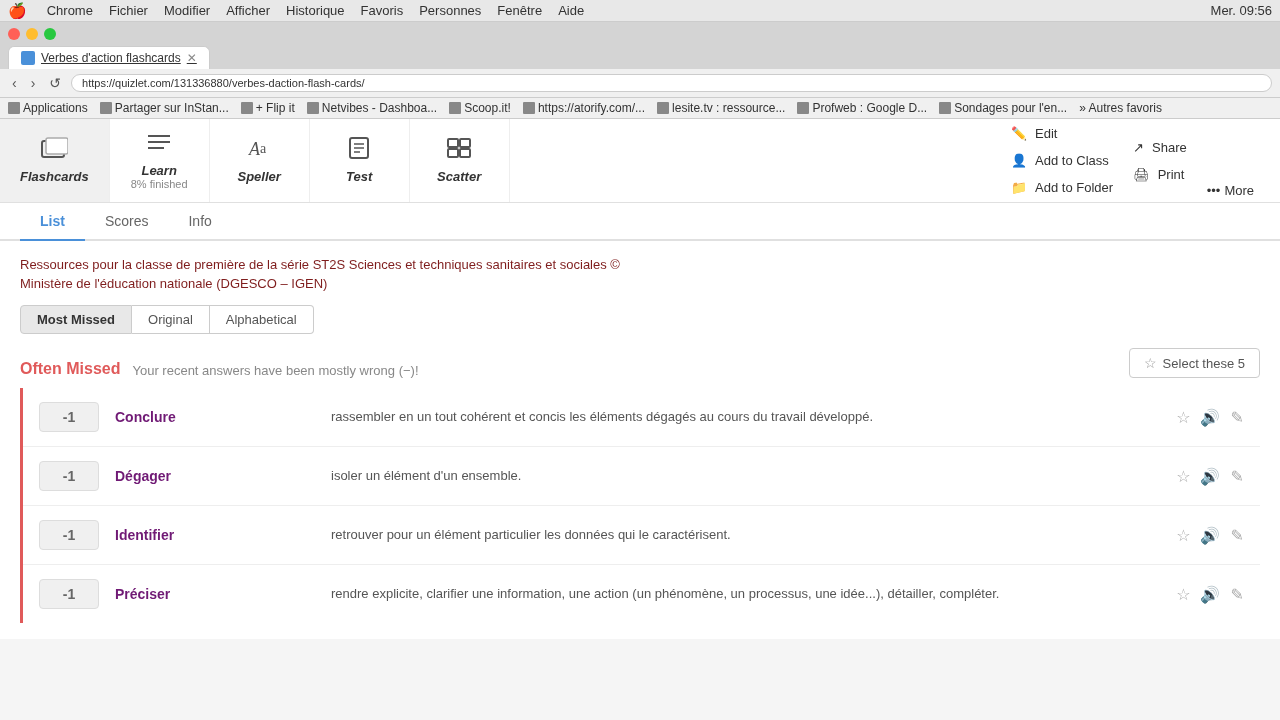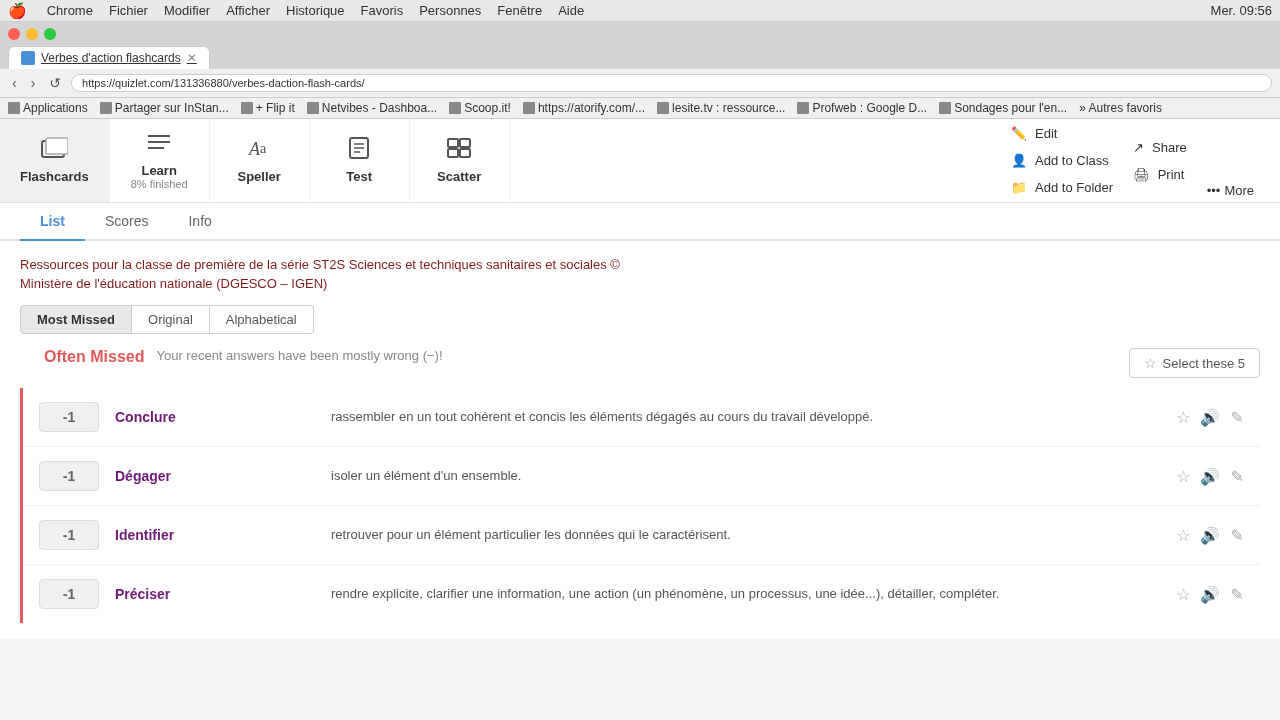--- a/index.html
+++ b/index.html
@@ -114,21 +114,21 @@
       justify-content: center;
       padding: 12px 20px;
       cursor: pointer;
       border-right: 1px solid #eee;
       min-width: 100px;
       text-decoration: none;
       color: #333;
     }
     .tool-item.active { background: #f0f0f0; }
     .tool-icon { font-size: 22px; margin-bottom: 4px; color: #555; }
-    .tool-label { font-size: 13px; font-weight: 600; }
+    .tool-label { font-size: 13px; font-weight: 600; font-style: italic; }
     .tool-sublabel { font-size: 11px; color: #888; }
 
     
     .toolbar-actions {
       margin-left: auto;
       display: flex;
       align-items: center;
       padding: 0 16px;
       gap: 0;
     }
@@ -186,24 +186,23 @@
       color: #555;
     }
     .filter-btn:first-child { border-radius: 4px 0 0 4px; }
     .filter-btn:last-child { border-radius: 0 4px 4px 0; }
     .filter-btn.active { background: #e8e8e8; font-weight: 600; color: #333; }
     .filter-btn:not(:first-child) { border-left: none; }
 
     
     .section-header {
       display: flex;
-      align-items: flex-start;
+      align-items: flex-end;
       gap: 12px;
       margin-bottom: 10px;
-      margin-left: 24px;
     }
     .section-title { color: #e05a5a; font-size: 16px; font-weight: 700; }
     .section-subtitle { font-size: 13px; color: #888; }
     .select-btn {
       margin-left: auto;
       display: flex;
       align-items: center;
       gap: 6px;
       border: 1px solid #ccc;
       background: white;

